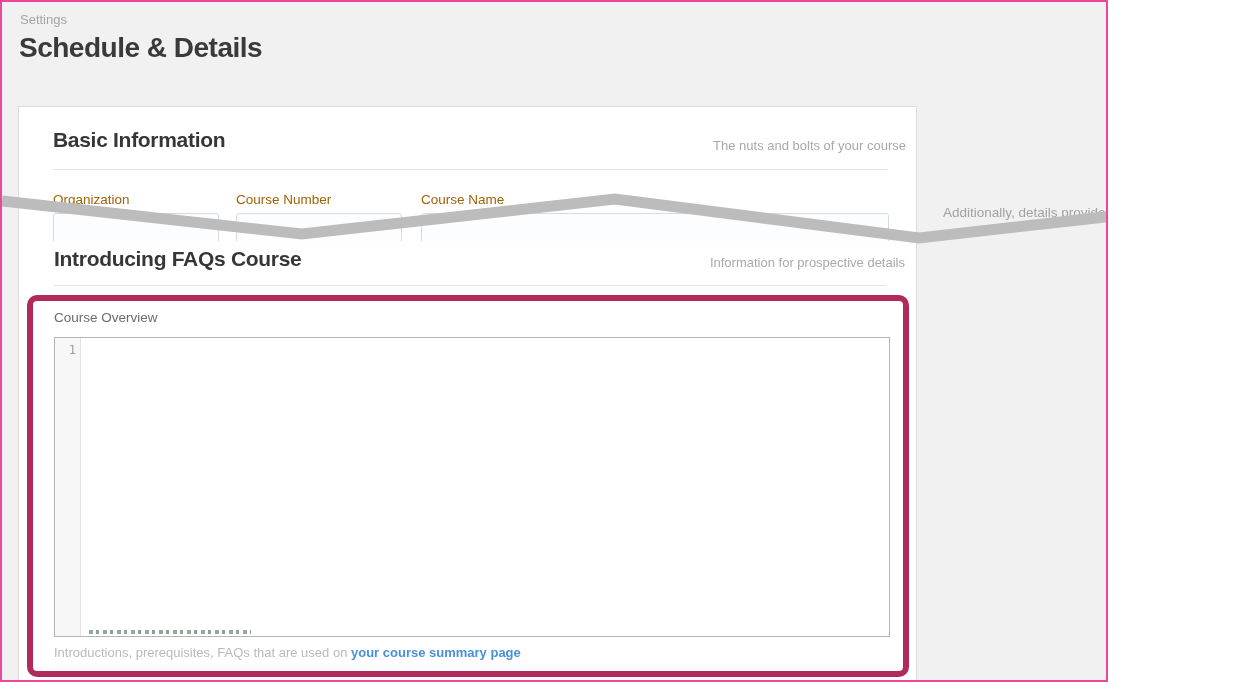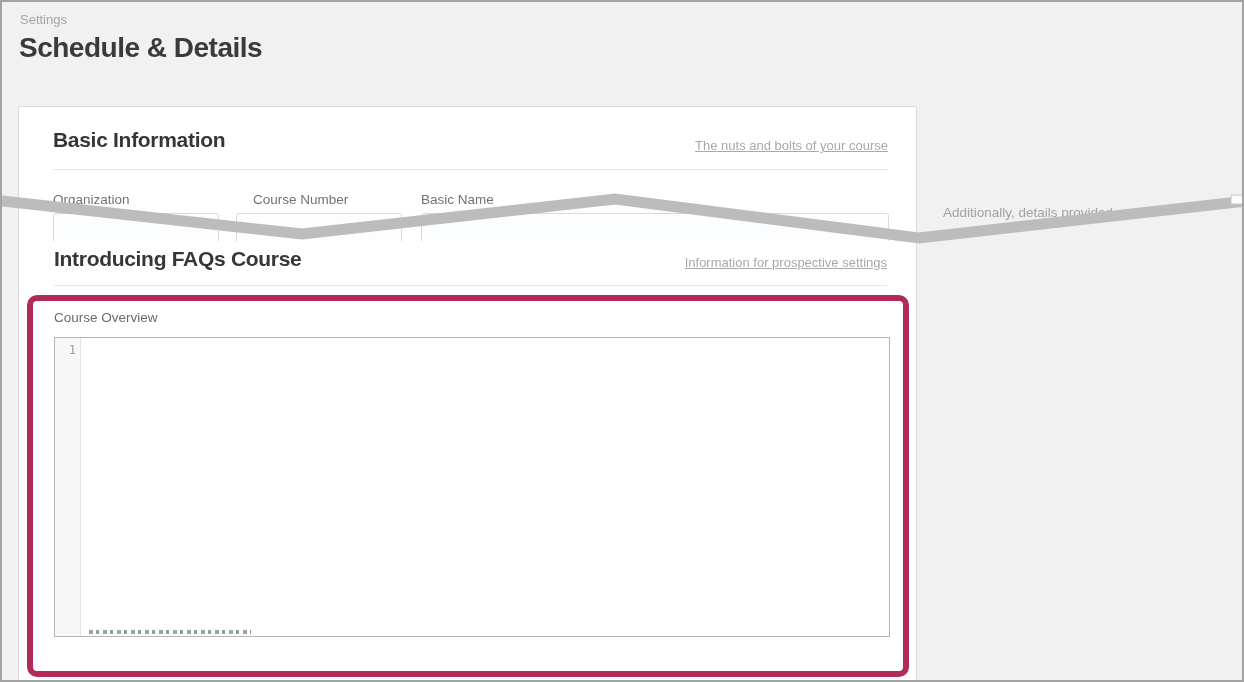--- a/index.html
+++ b/index.html
@@ -1,22 +1,22 @@
 <!DOCTYPE html>
 <html><head>
 <meta charset="utf-8">
 <style>
   html, body { margin: 0; padding: 0; background: #ffffff; }
   * { box-sizing: border-box; }
   #root {
     position: relative;
-    width: 1244px;
+    width: 1108px;
     height: 682px;
     background: #f1f1f1;
-    border: 2px solid #a3a3a3;
+    border: 2px solid #ec4899;
     font-family: "Liberation Sans", sans-serif;
     overflow: hidden;
   }
 
   
   .breadcrumb {
     position: absolute; left: 18px; top: 10px;
     font-size: 13px; color: #a5a5a5;
   }
   .page-title {
@@ -34,32 +34,32 @@
     border-bottom: none;
   }
 
   .section-heading {
     position: absolute; left: 34px;
     font-size: 21px; font-weight: bold; color: #363636;
     letter-spacing: -0.3px;
     text-align: center;
   }
   .section-subtitle {
-    position: absolute; right: 28px;
-    font-size: 13px; color: #a9a9a9; text-decoration: underline;
+    position: absolute; right: 10px;
+    font-size: 13px; color: #a9a9a9;
   }
   .hrule {
     position: absolute; left: 34px; right: 28px;
     height: 1px; background: #e5e5e5;
   }
 
   
   .field-label {
     position: absolute; top: 85px;
-    font-size: 13.5px; color: #737373;
+    font-size: 13.5px; color: #a16207;
   }
   .field-input {
     position: absolute; top: 106px; height: 34px;
     border: 1px solid #d3dce4; border-radius: 3px;
     background: #fcfdfe; outline: none;
     font-size: 14px; color: #4a4a4a; padding: 0 8px;
   }
 
   
   .lower-section {
@@ -145,44 +145,47 @@
   <div class="breadcrumb">Settings</div>
   <div class="page-title">Schedule &amp; Details</div>
 
   <div class="panel">
 
     <div class="section-heading" style="top:21px">Basic Information</div>
     <div class="section-subtitle" style="top:31px">The nuts and bolts of your course</div>
     <div class="hrule" style="top:62px"></div>
 
     <div class="field-label" style="left:34px">Organization</div>
-    <div class="field-label" style="left:234px">Course Number</div>
-    <div class="field-label" style="left:402px">Basic Name</div>
+    <div class="field-label" style="left:217px">Course Number</div>
+    <div class="field-label" style="left:402px">Course Name</div>
 
     <input class="field-input" style="left: 34px; width: 166px;" value="">
     <input class="field-input" style="left: 217px; width: 166px;" value="">
     <input class="field-input" style="left: 402px; width: 468px;" value="">
 
     <div class="lower-section">
 
       <div class="section-heading" style="top:6px">Introducing FAQs Course</div>
-      <div class="section-subtitle" style="top:14px">Information for prospective settings</div>
+      <div class="section-subtitle" style="top:14px">Information for prospective details</div>
       <div class="hrule" style="top:44px"></div>
 
       <div class="overview-label" style="top:69px; left:34px; position:absolute; font-size:13.5px; color:#6b6b6b;">Course Overview</div>
 
       <div class="editor" style="top:96px">
         <div class="editor-gutter">
           <span>1</span>
         </div>
         <div class="editor-content"></div>
       </div>
 
       <div class="clipped-artifact" style="top:389px"></div>
 
+      <div class="caption" style="top:404px">
+        <span>Introductions, prerequisites, FAQs that are used on </span><a href="#">your course summary page</a>
+      </div>
 
     </div>
 
     <div class="highlight-box"></div>
 
   </div>
 
   <div class="sidebar-p2">Additionally, details provided</div>
 
   <svg class="tear-svg" viewBox="0 0 1244 682">

